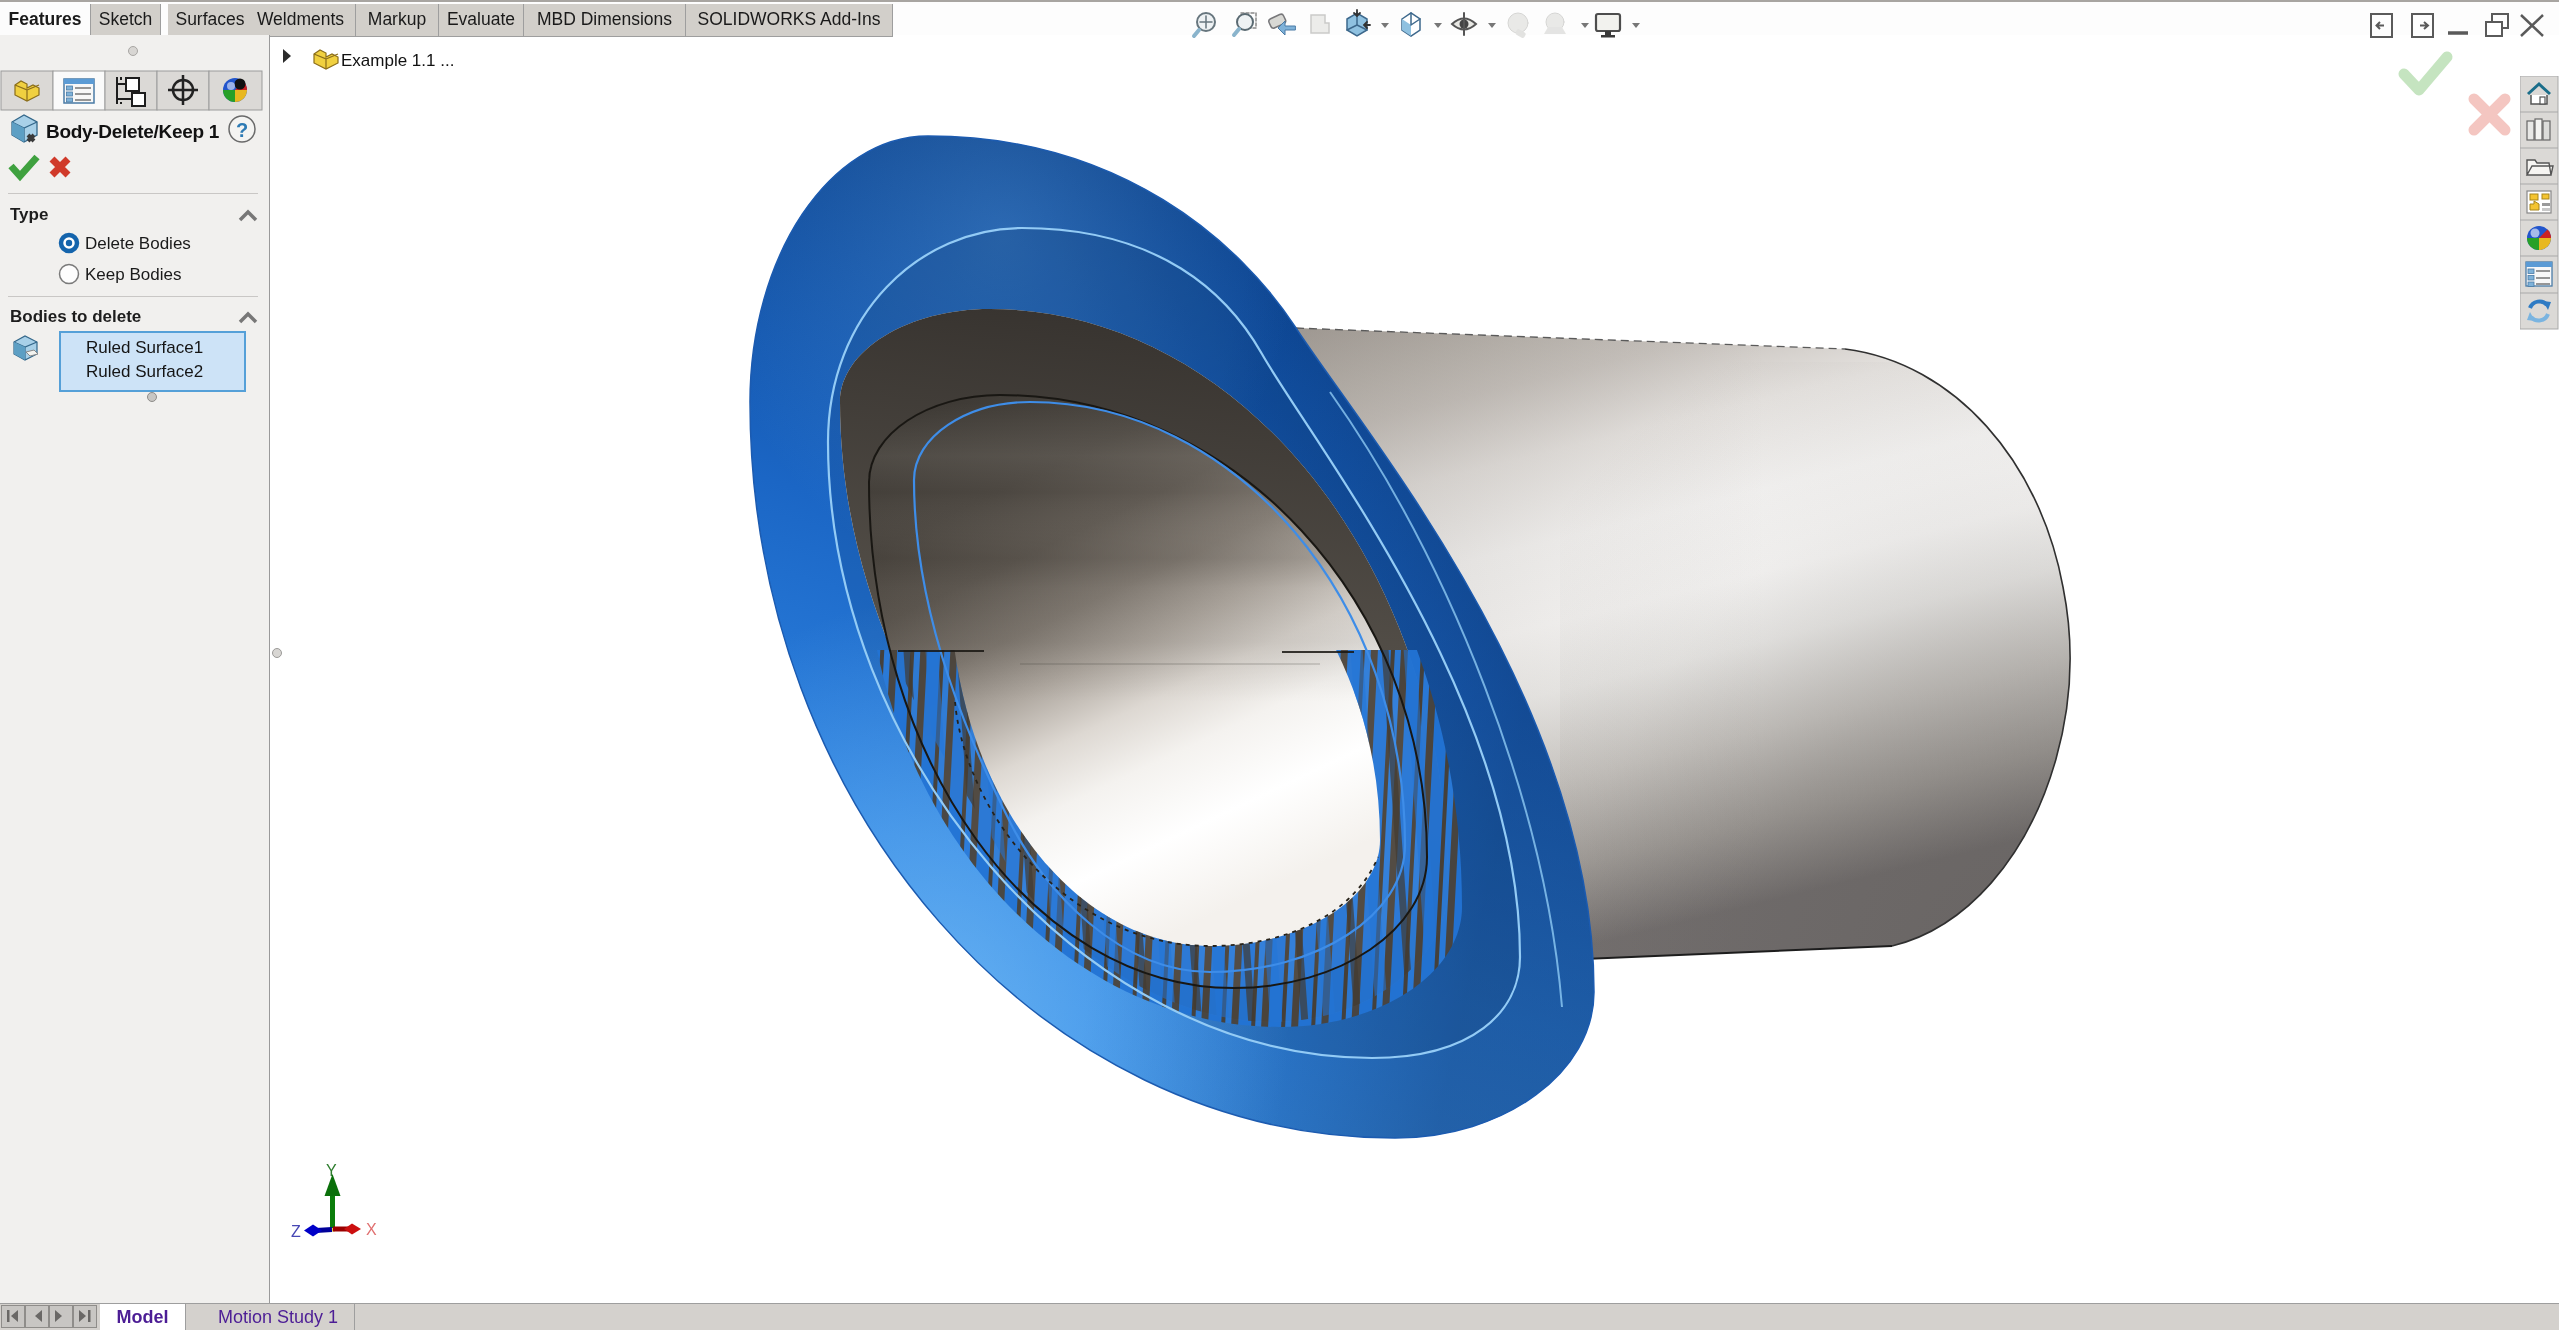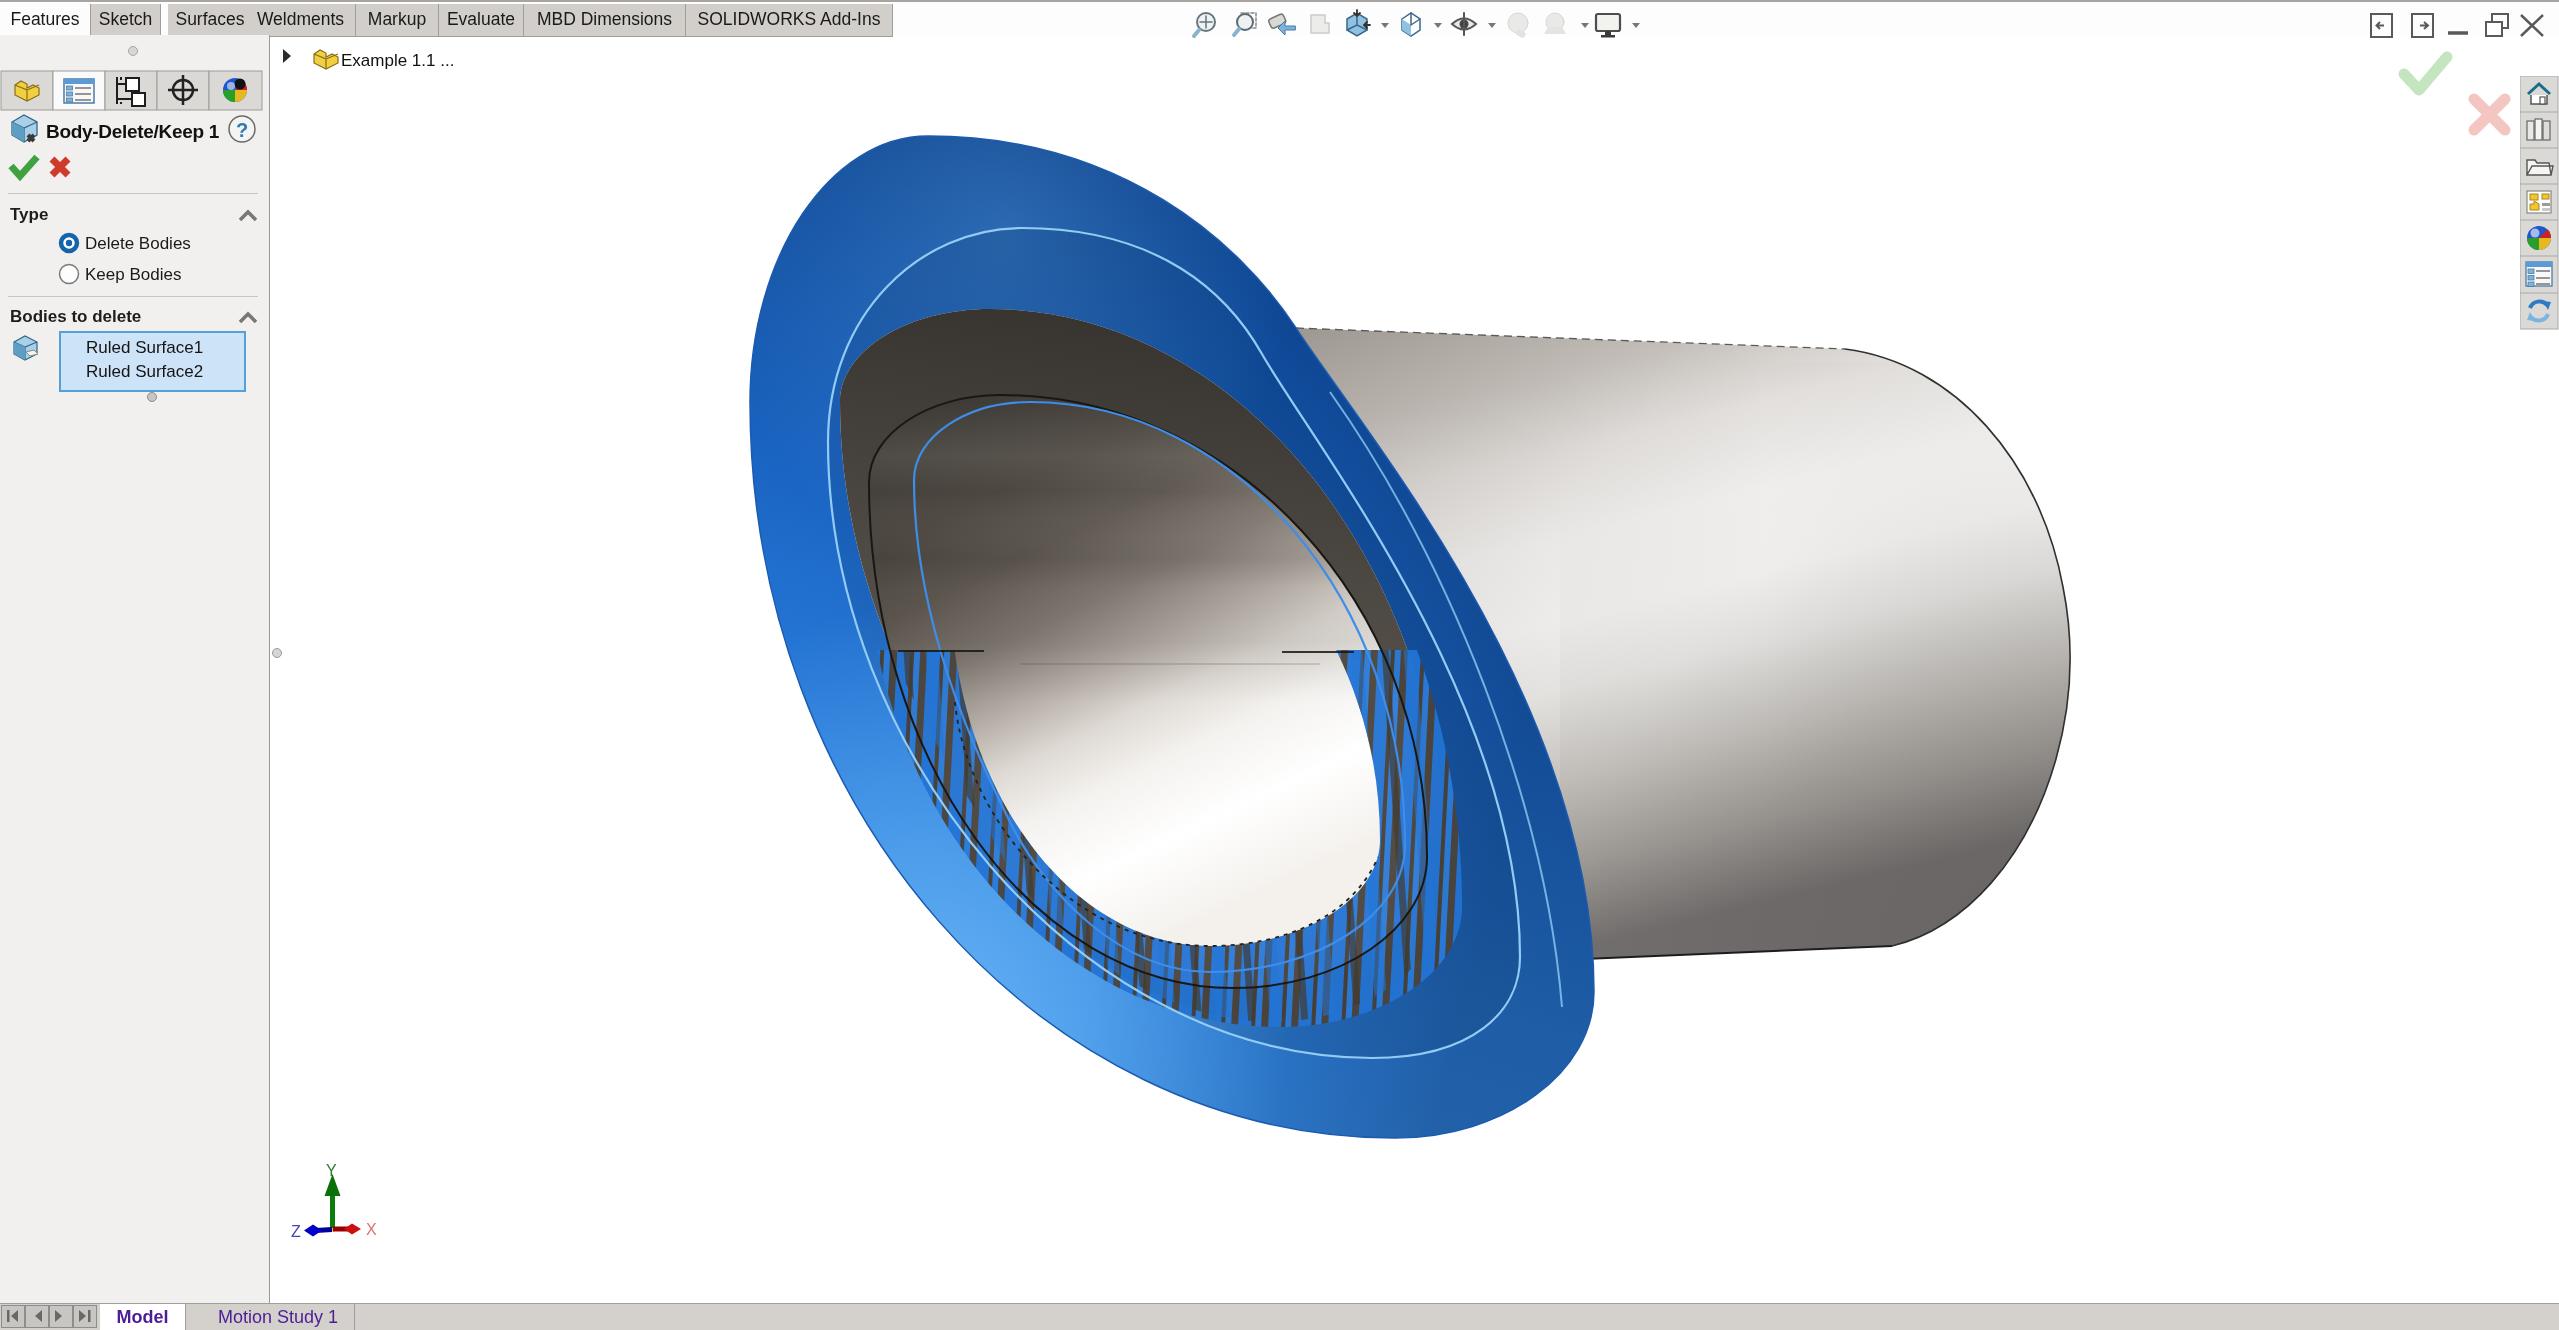--- a/index.html
+++ b/index.html
@@ -3,21 +3,21 @@
 <meta charset="utf-8">
 <style>
   * { margin:0; padding:0; box-sizing:border-box; }
   html,body { width:2559px; height:1330px; overflow:hidden;
     font-family:"Liberation Sans", sans-serif; background:#fff; }
   .abs { position:absolute; }
   #topbar { position:absolute; left:0; top:0; width:2559px; height:35px;
     background:#fdfdfd; border-top:2px solid #a8a5a1; }
   .ctab { position:absolute; top:2px; height:33px; line-height:31px; text-align:center;
     font-size:17.5px; color:#1a1a1a; background:#d2cfca; border-right:1px solid #9e9e9e; border-bottom:1px solid #9e9e9e;}
-  .ctab.active { background:#fcfcfc; font-weight:normal; border-bottom:none; }
+  .ctab.active { background:#fcfcfc; font-weight:bold; border-bottom:none; }
   #lpanel { position:absolute; left:0; top:35px; width:270px; height:1268px;
     background:#f1f0ee; border-right:1px solid #9a9a9a; }
   .pm-title { position:absolute; left:46px; top:86px; font-size:19px; font-weight:bold; color:#111; letter-spacing:-0.3px;}
   .gheader { position:absolute; font-size:17px; font-weight:bold; color:#1d1d1d; }
   .glabel { position:absolute; font-size:17px; color:#1a1a1a; }
   #listbox { position:absolute; left:59px; top:296px; width:187px; height:61px;
     background:#cde3f7; border:2px solid #55a0d8; font-size:17px; color:#151515; padding:3px 0 0 25px; line-height:24px;}
   .hr { position:absolute; left:8px; width:250px; height:1px; background:#c9c7c5; }
   #botbar { position:absolute; left:0; top:1303px; width:2559px; height:27px;
     background:#d4d1cd; border-top:1px solid #9e9e9e; }

